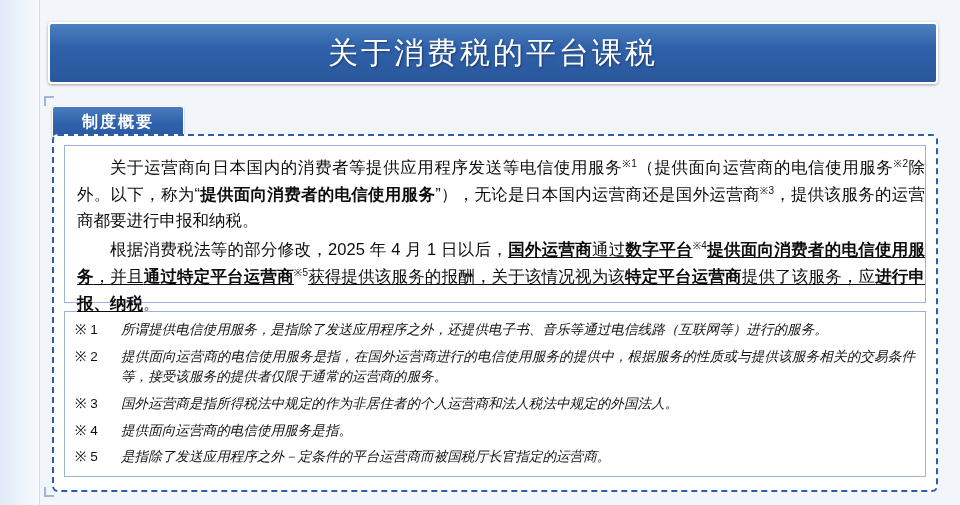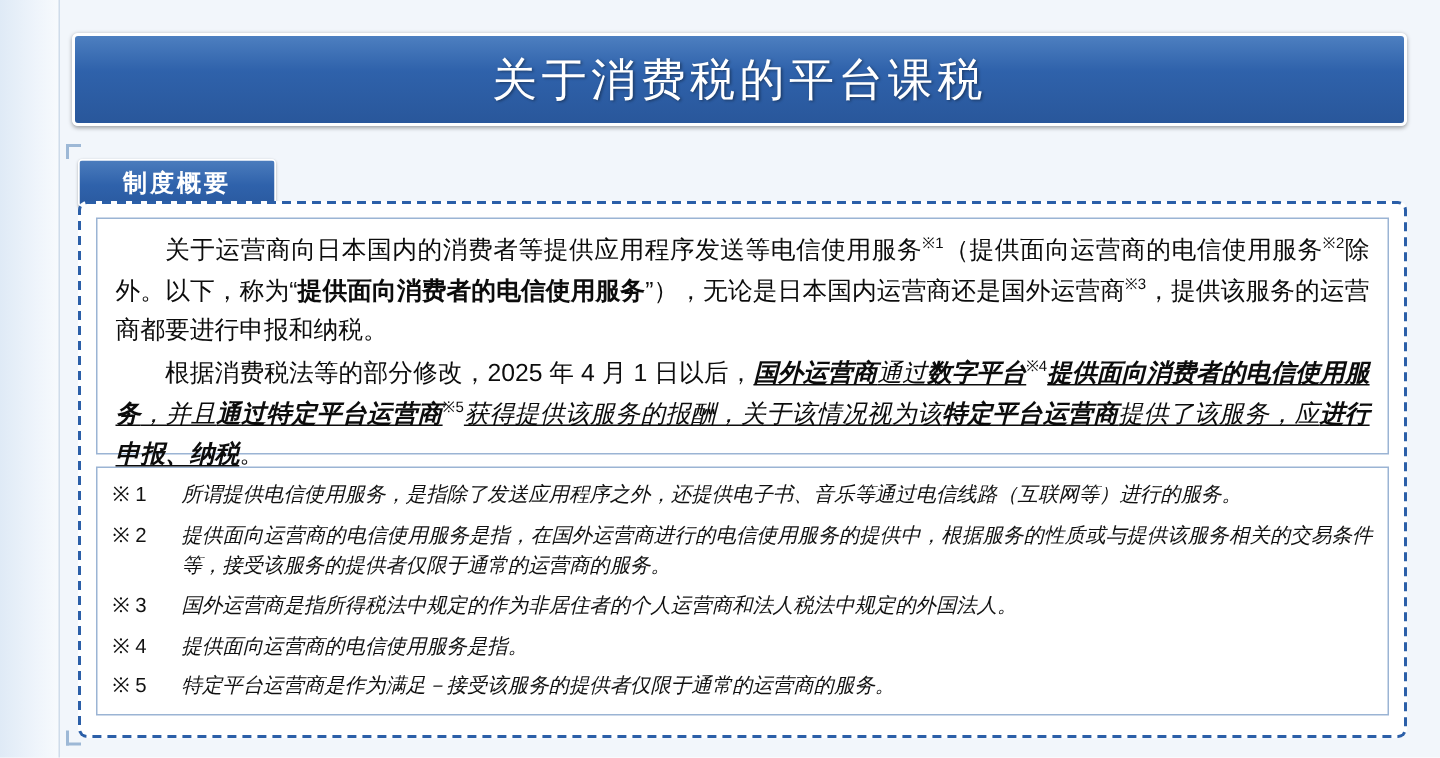--- a/index.html
+++ b/index.html
@@ -98,34 +98,34 @@
     border: 2px dashed #2b5fa8;
     border-radius: 6px;
     background: #ffffff;
     padding: 9px 10px 8px 10px;
   }
 
   
   .body-box {
     border: 1px solid #9bb4d4;
     background: #ffffff;
-    padding: 8px 12px 8px 12px;
+    padding: 8px 0 8px 12px;
     height: 158px;
   }
   .para {
     font-size: 16.5px;
     line-height: 1.62;
     color: #0c0c0c;
     text-align: justify;
     text-indent: 2em;
     margin: 0;
   }
   .para + .para { margin-top: 2px; }
   .b { font-weight: bold; }
-  .u { text-decoration: underline; text-underline-offset: 2px; font-style: italic; }
+  .u { text-decoration: underline; text-underline-offset: 2px; }
   sup { font-size: 10px; vertical-align: super; font-weight: normal; }
 
   
   .notes-box {
     margin-top: 8px;
     border: 1px solid #9bb4d4;
     background: #ffffff;
     padding: 8px 10px 8px 10px;
     height: 166px;
   }
@@ -199,18 +199,18 @@
       <div class="note">
         <div class="note-mark">※ 3</div>
         <div class="note-text">国外运营商是指所得税法中规定的作为非居住者的个人运营商和法人税法中规定的外国法人。</div>
       </div>
       <div class="note">
         <div class="note-mark">※ 4</div>
         <div class="note-text">提供面向运营商的电信使用服务是指。</div>
       </div>
       <div class="note">
         <div class="note-mark">※ 5</div>
-        <div class="note-text">特定平台运营商是作为满足－接受该服务的提供者仅限于通常的运营商的服务。</div>
+        <div class="note-text">是指除了发送应用程序之外－定条件的平台运营商而被国税厅长官指定的运营商。</div>
       </div>
     </div>
 
   </div>
 </div>
 
 </body></html>

